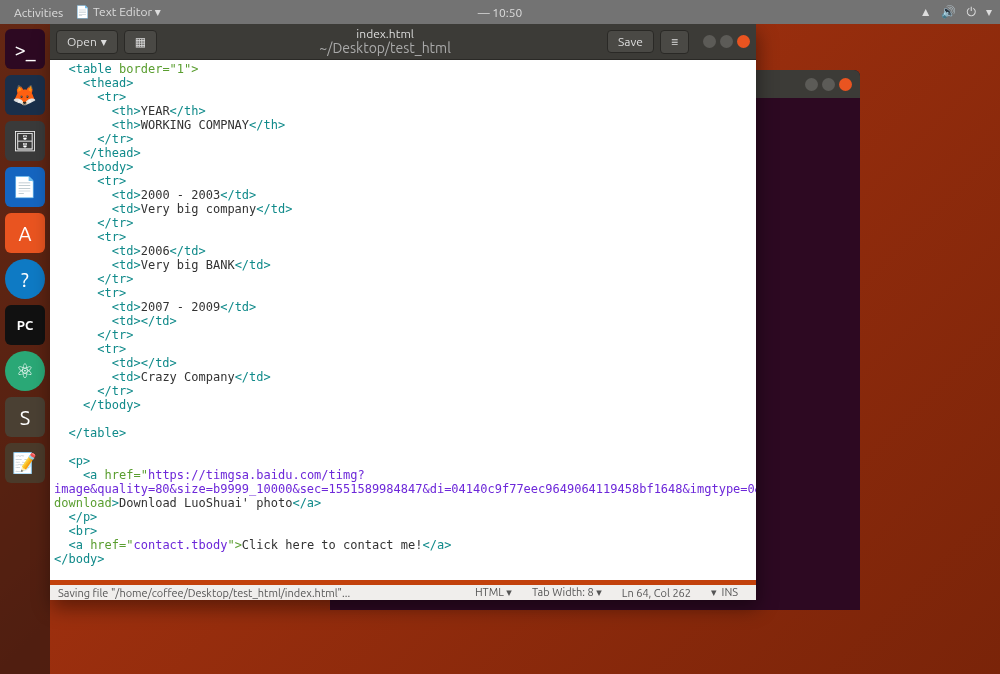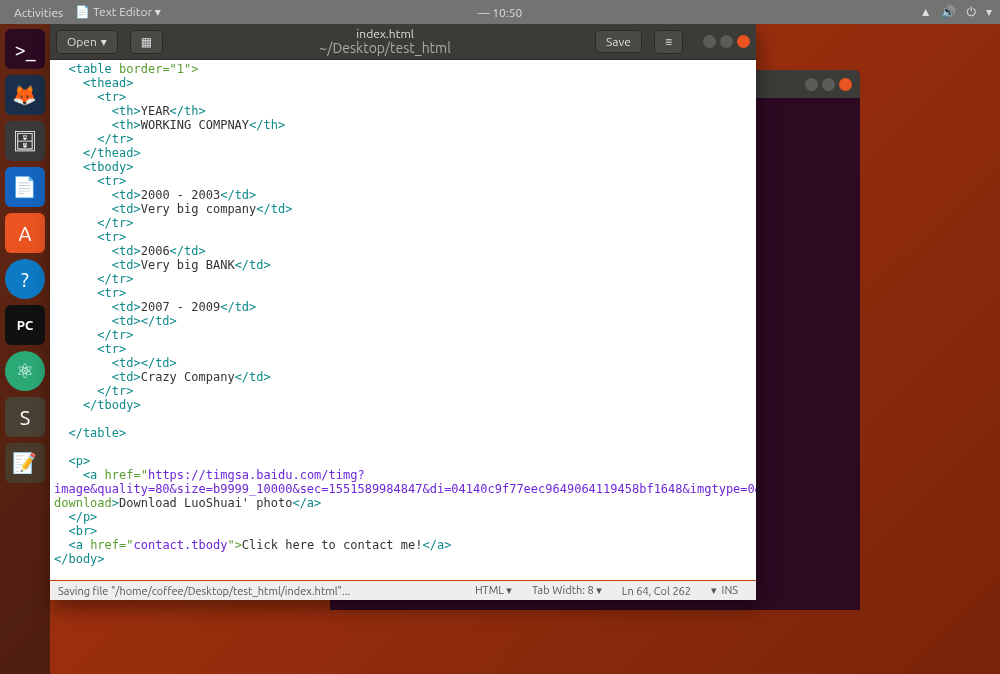--- a/index.html
+++ b/index.html
@@ -60,38 +60,38 @@
   background: #fff; box-shadow: 2px 8px 18px rgba(0,0,0,0.4);
   display: flex; flex-direction: column; z-index: 8;
 }
 .ed-hdr {
   height: 36px; background: #3c3b37; display: flex; align-items: center; padding: 0 6px;
   border-bottom: 1px solid #2a2926;
 }
 .ed-btn {
   background: #4a4945; color: #ddd; border: 1px solid #2a2926; border-radius: 4px;
   padding: 4px 10px; font-size: 12px; display: flex; align-items: center; gap: 4px;
-  margin-right: 12px;
+  margin-right: 6px;
 }
 .ed-title { flex: 1; text-align: center; color: #ddd; font-size: 12px; }
 .ed-title .sub { font-size: 14px; color: #aaa; }
 .ed-winbtns { display: flex; gap: 4px; margin-left: 8px; }
 
 .ed-body {
   flex: 1; background: #fff; overflow: hidden;
   font-family: "DejaVu Sans Mono", monospace; font-size: 12px;
   line-height: 14px; padding: 2px 4px; white-space: pre; color: #333;
 }
 .tag { color: #108a8a; }
 .attr { color: #5a9e30; }
 .text { color: #333; }
 .url { color: #6d28d9; }
 
 .ed-status {
-  height: 20px; background: #f0eeec; border-top: 1px solid #c2410c;
+  height: 20px; background: #f0eeec; border-top: 5px solid #c2410c;
   display: flex; align-items: center; font-size: 11px; color: #555; padding: 0 8px;
 }
 .ed-status .fill { flex: 1; }
 .ed-status .seg { padding: 0 10px; }
 </style>
 </head>
 <body>
 
 <div class="topbar">
   <span class="item">Activities</span>

